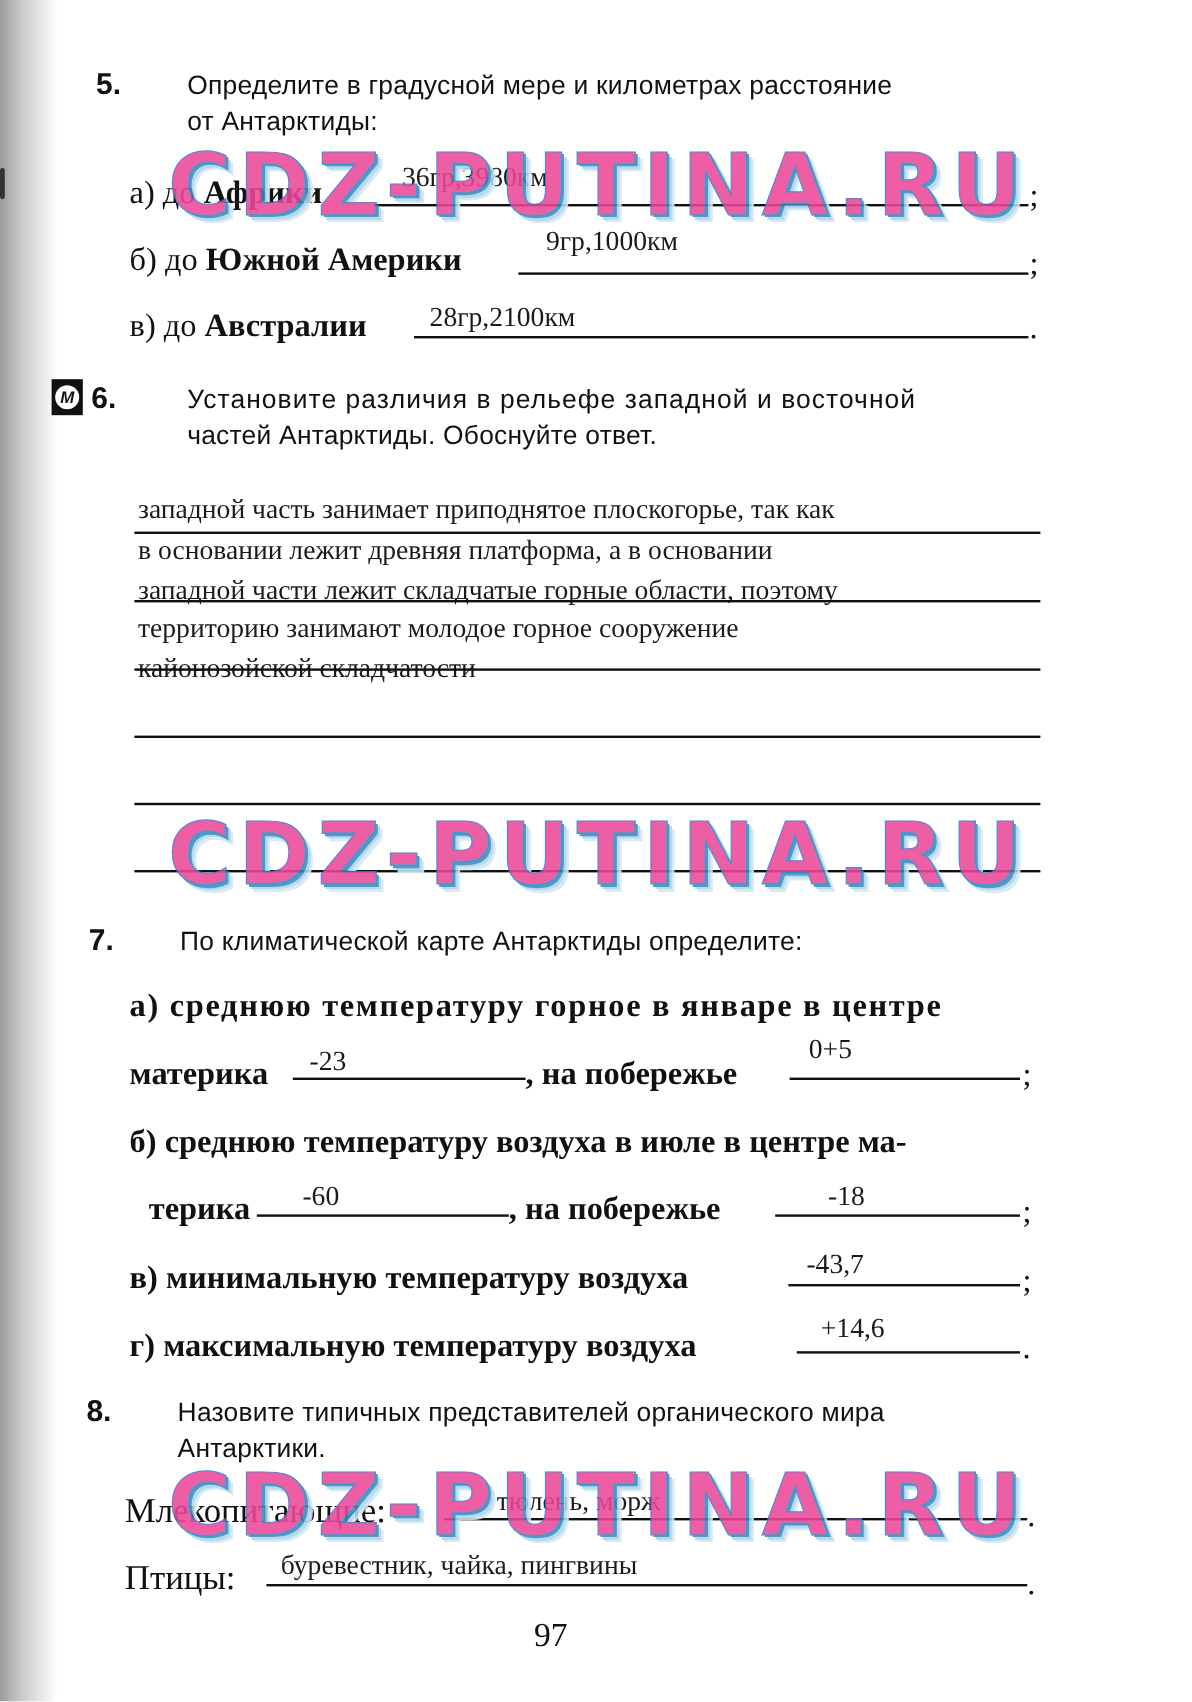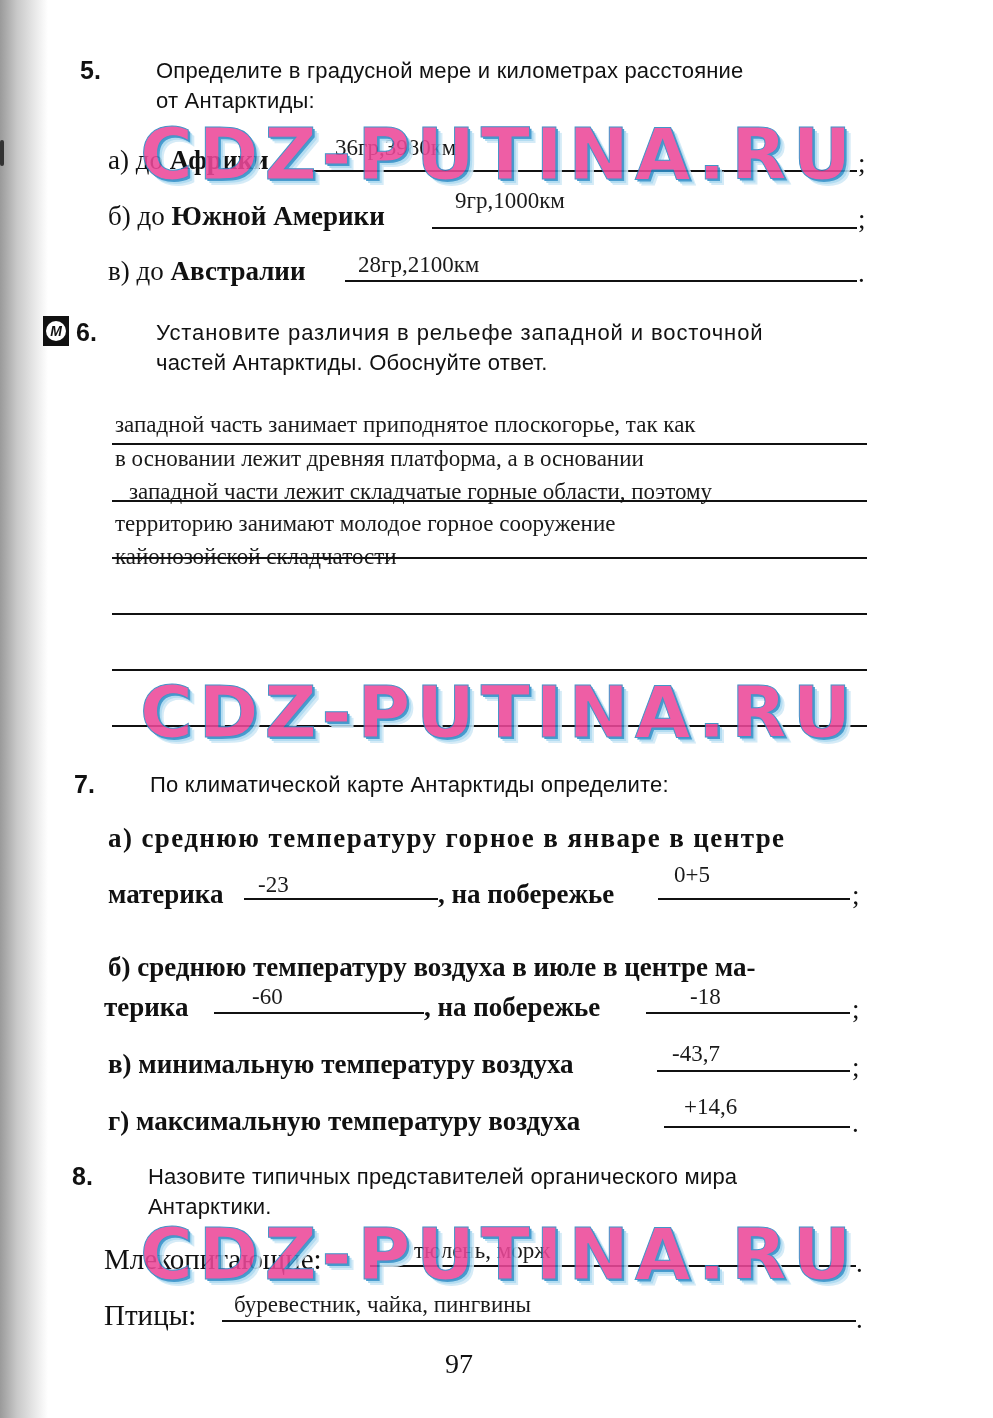--- a/index.html
+++ b/index.html
@@ -100,21 +100,21 @@
   <div class="m-badge">
     <div class="circle">М</div>
   </div>
   <div class="q-num" style="left:76px; top:318px;">6.</div>
   <div class="q-text" style="left:114px; top:318px; letter-spacing:0.9px;">Установите различия в рельефе западной и восточной</div>
   <div class="q-text" style="left:114px; top:348px;">частей Антарктиды. Обоснуйте ответ.</div>
 
   <div class="ans" style="left:115px; top:412px;">западной часть занимает приподнятое плоскогорье, так как</div>
   <div class="rule" style="left:112px; top:443px; width:755px;"></div>
   <div class="ans" style="left:115px; top:446px;">в основании лежит древняя платформа, а в основании</div>
-  <div class="ans" style="left:115px; top:479px;margin-left:14px;">западной части лежит складчатые горные области, поэтому</div>
+  <div class="ans" style="left:115px; top:479px;">западной части лежит складчатые горные области, поэтому</div>
   <div class="rule" style="left:112px; top:500px; width:755px;"></div>
   <div class="ans" style="left:115px; top:511px;">территорию занимают молодое горное сооружение</div>
   <div class="ans" style="left:115px; top:544px;">кайонозойской складчатости</div>
   <div class="rule" style="left:112px; top:557px; width:755px;"></div>
   <div class="rule" style="left:112px; top:613px; width:755px;"></div>
   <div class="rule" style="left:112px; top:669px; width:755px;"></div>
   <div class="rule" style="left:112px; top:725px; width:755px;"></div>
 </div>
 
 <div>
@@ -123,22 +123,22 @@
 
   <div class="serif-line" style="left:108px; top:823px; font-weight:bold; letter-spacing:1.4px;">а) среднюю температуру горное в январе в центре</div>
   <div class="serif-line" style="left:108px; top:879px; font-weight:bold;">материка</div>
   <div class="rule" style="left:244px; top:898px; width:194px;"></div>
   <div class="ans" style="left:258px; top:872px;">-23</div>
   <div class="serif-line" style="left:438px; top:879px; font-weight:bold;">, на побережье</div>
   <div class="rule" style="left:658px; top:898px; width:192px;"></div>
   <div class="ans" style="left:674px; top:862px;">0+5</div>
   <div class="punct" style="left:852px; top:880px;">;</div>
 
-  <div class="serif-line" style="left:108px; top:936px; font-weight:bold;margin-top:16px;">б) среднюю температуру воздуха в июле в центре ма-</div>
-  <div class="serif-line" style="left:104px; top:992px; font-weight:bold;">терика</div>
+  <div class="serif-line" style="left:108px; top:936px; font-weight:bold;">б) среднюю температуру воздуха в июле в центре ма-</div>
+  <div class="serif-line" style="left:124px; top:992px; font-weight:bold;">терика</div>
   <div class="rule" style="left:214px; top:1012px; width:210px;"></div>
   <div class="ans" style="left:252px; top:984px;">-60</div>
   <div class="serif-line" style="left:424px; top:992px; font-weight:bold;">, на побережье</div>
   <div class="rule" style="left:646px; top:1012px; width:204px;"></div>
   <div class="ans" style="left:690px; top:984px;">-18</div>
   <div class="punct" style="left:852px; top:994px;">;</div>
 
   <div class="serif-line" style="left:108px; top:1049px; font-weight:bold;">в) минимальную температуру воздуха</div>
   <div class="rule" style="left:657px; top:1070px; width:193px;"></div>
   <div class="ans" style="left:672px; top:1041px;">-43,7</div>

